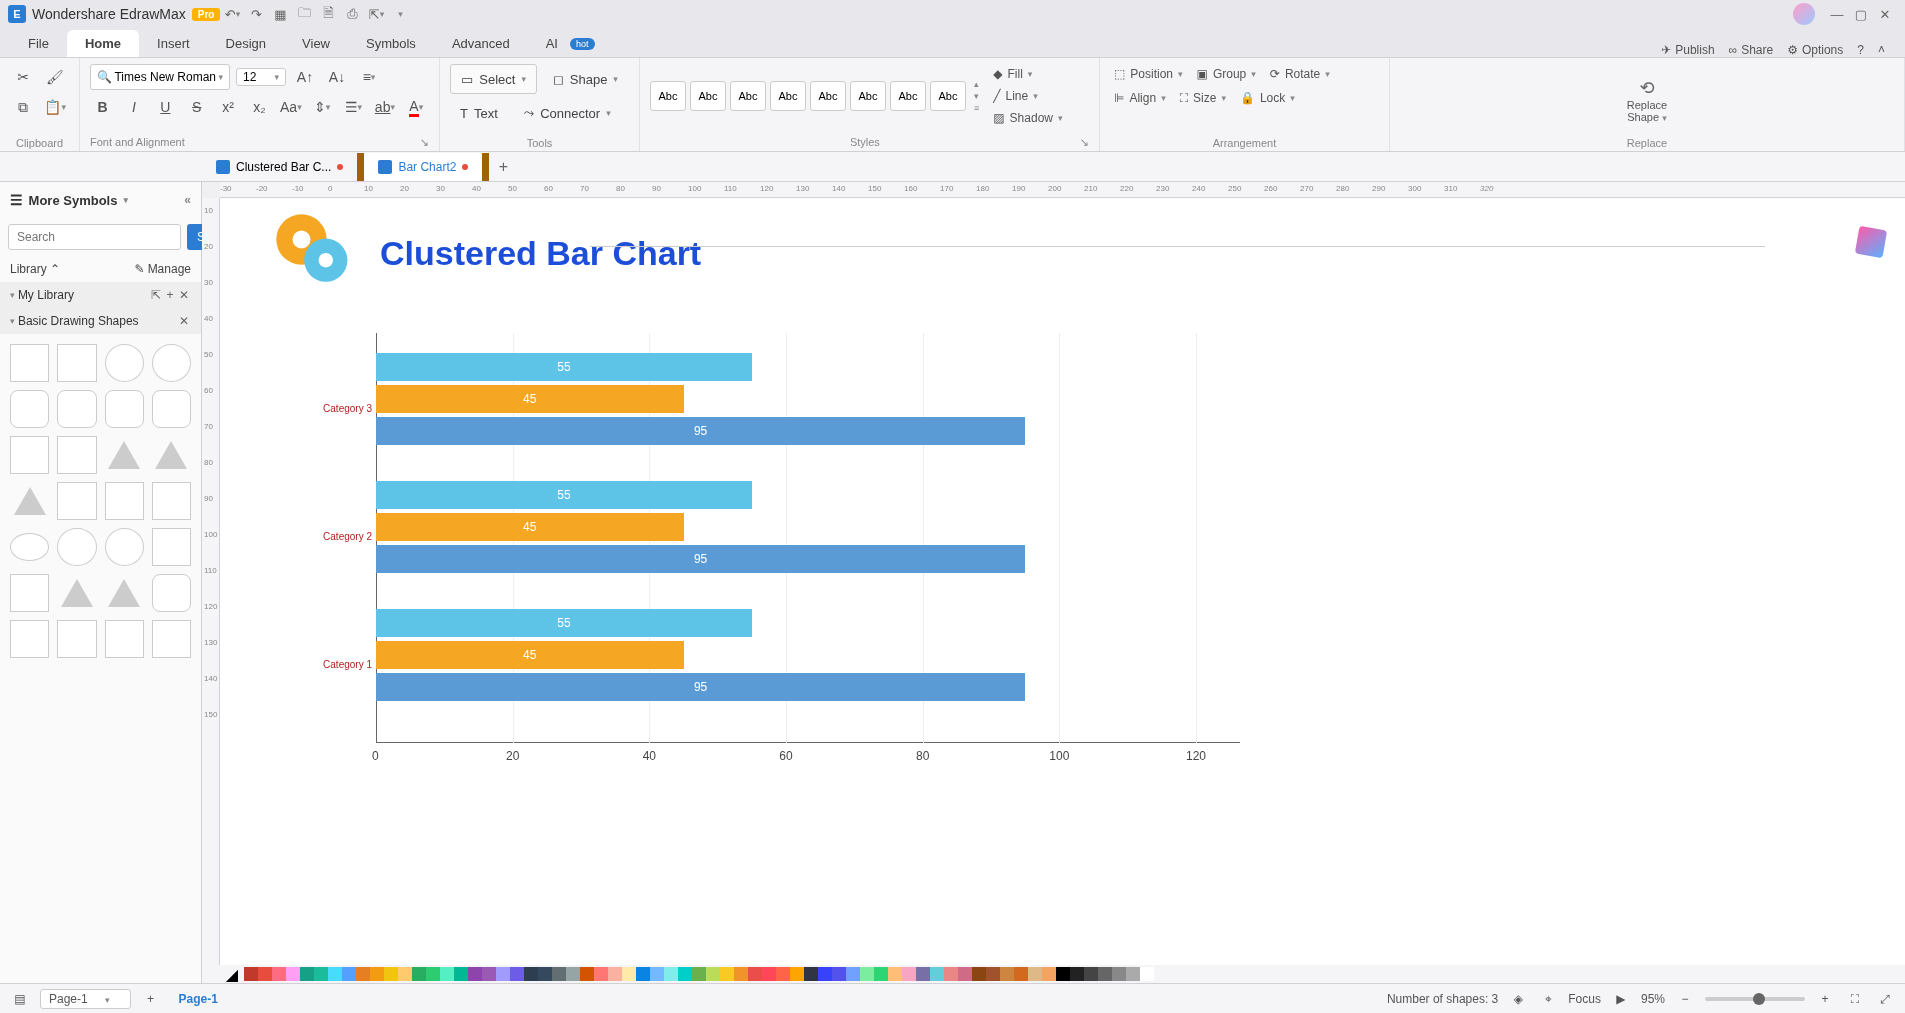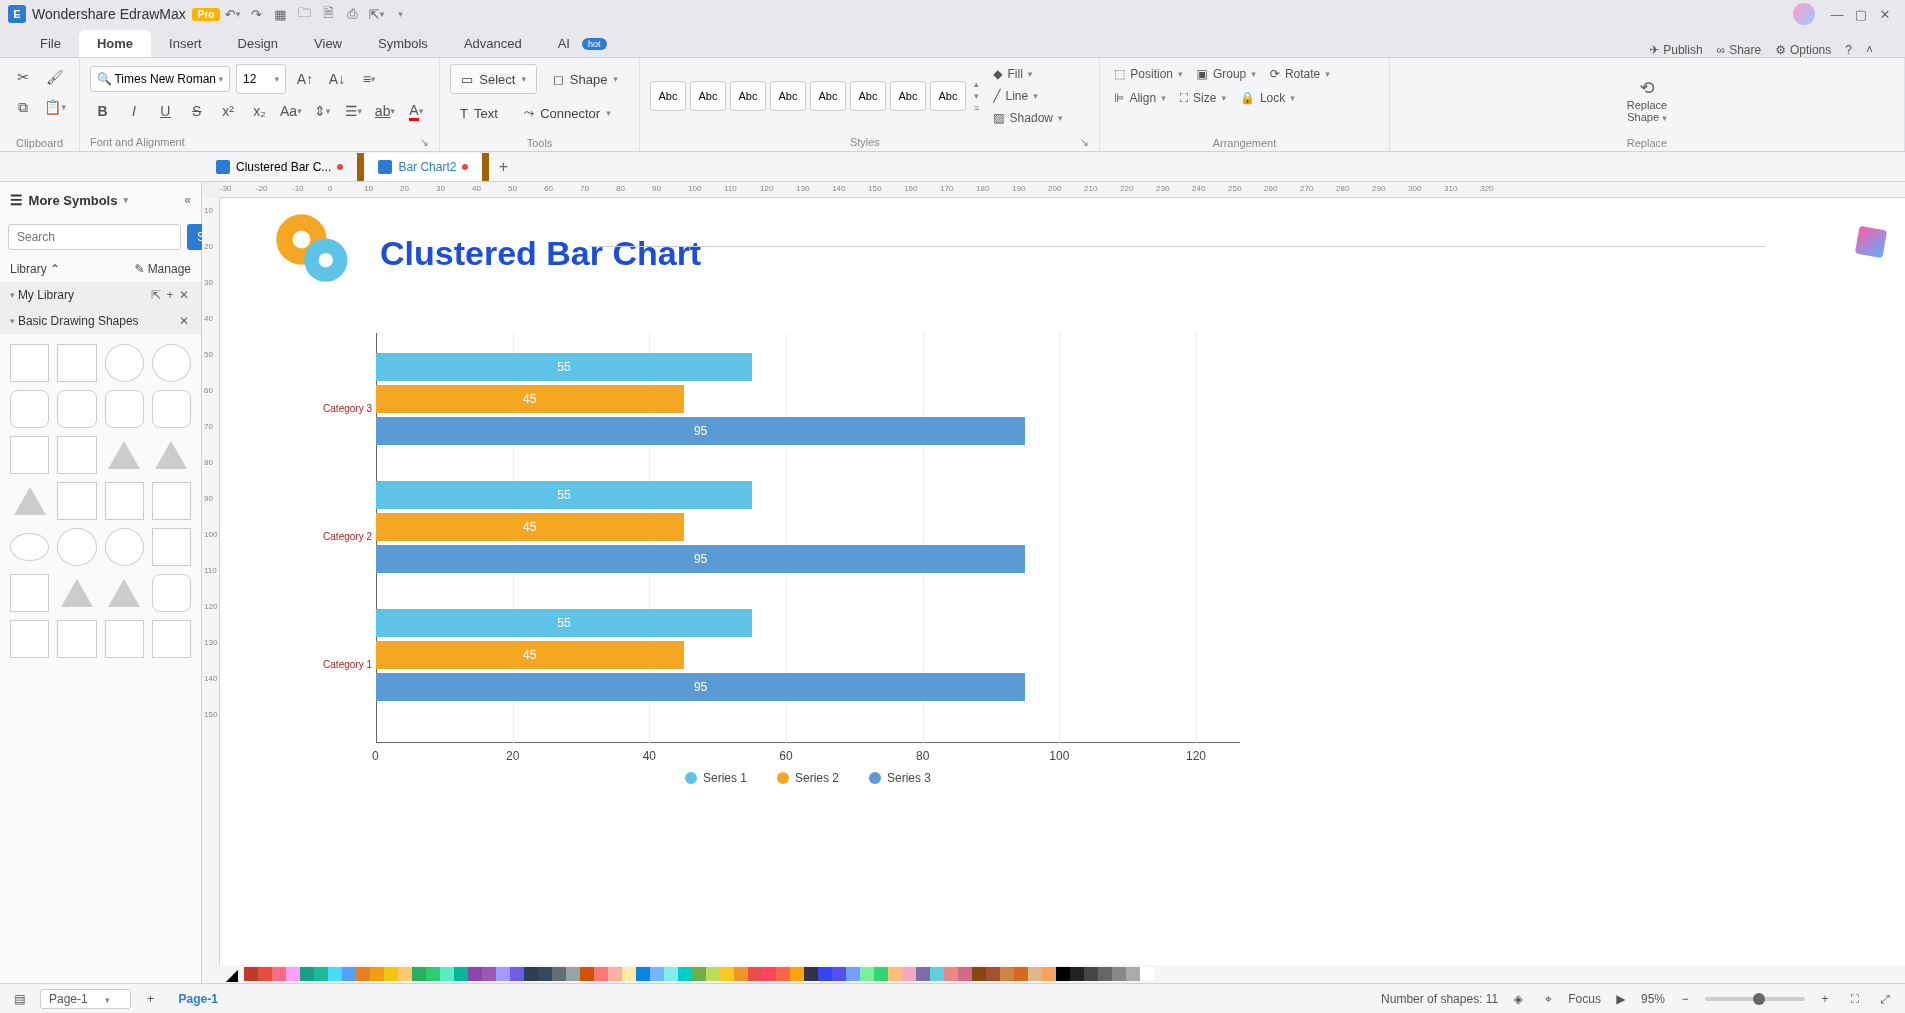--- a/index.html
+++ b/index.html
@@ -8,38 +8,38 @@
 
 .titlebar { height: 28px; background: #e8e8ec; display: flex; align-items: center; padding: 0 8px; }
 .titlebar .app-icon { width: 18px; height: 18px; background: #2b7cd3; border-radius: 3px; margin-right: 6px; display: flex; align-items: center; justify-content: center; color: #fff; font-weight: bold; font-size: 11px; }
 .titlebar .title { font-size: 14px; color: #333; }
 .titlebar .pro-badge { background: #ffb300; color: #fff; font-size: 10px; padding: 1px 6px; border-radius: 3px; margin-left: 6px; font-weight: bold; }
 .titlebar .tb-btn { width: 24px; height: 24px; display: flex; align-items: center; justify-content: center; color: #666; font-size: 13px; cursor: pointer; }
 .titlebar .spacer { flex: 1; }
 .titlebar .avatar { width: 22px; height: 22px; border-radius: 50%; background: linear-gradient(135deg,#ff9ec8,#9ec8ff); margin-right: 10px; }
 
 
-.menubar { height: 30px; background: #e8e8ec; display: flex; align-items: flex-end; padding: 0 22px; border-bottom: 1px solid #d0d0d5; }
+.menubar { height: 30px; background: #e8e8ec; display: flex; align-items: flex-end; padding: 0 10px; border-bottom: 1px solid #d0d0d5; }
 .menu-item { padding: 6px 18px; font-size: 13px; color: #444; cursor: pointer; }
 .menu-item.active { background: #fff; border-radius: 6px 6px 0 0; font-weight: 600; }
 .menu-item.ai { display: flex; align-items: center; gap: 12px; }
 .hot-badge { background: #2b7cd3; color: #fff; font-size: 9px; padding: 1px 6px; border-radius: 8px; }
 .menubar .spacer { flex: 1; }
 .menu-right { display: flex; align-items: center; gap: 14px; padding-right: 10px; font-size: 12px; color: #555; }
 .menu-right .mr { display: flex; align-items: center; gap: 4px; cursor: pointer; }
 
 
 .ribbon { height: 94px; background: #f5f5f7; display: flex; border-bottom: 1px solid #d0d0d5; }
 .ribbon-group { border-right: 1px solid #e0e0e5; padding: 6px 10px 2px; display: flex; flex-direction: column; }
 .ribbon-group .rows { flex: 1; display: flex; flex-direction: column; gap: 4px; }
 .ribbon-group .row { display: flex; align-items: center; gap: 6px; }
 .ribbon-label { font-size: 11px; color: #888; text-align: center; padding-top: 2px; }
 .rb-btn { width: 26px; height: 26px; display: flex; align-items: center; justify-content: center; color: #555; cursor: pointer; font-size: 14px; border-radius: 3px; }
 .font-select { width: 140px; height: 26px; border: 1px solid #ccc; border-radius: 3px; font-size: 12px; padding: 0 6px; display: flex; align-items: center; justify-content: space-between; background: #fff; }
-.size-select { width: 50px; height: 30px; border: 1px solid #ccc; border-radius: 3px; font-size: 12px; padding: 0 6px; display: flex; align-items: center; justify-content: space-between; background: #fff; }
+.size-select { width: 50px; height: 18px; border: 1px solid #ccc; border-radius: 3px; font-size: 12px; padding: 0 6px; display: flex; align-items: center; justify-content: space-between; background: #fff; }
 .tool-btn { height: 30px; padding: 0 10px; display: flex; align-items: center; gap: 6px; font-size: 13px; color: #444; cursor: pointer; border-radius: 3px; }
 .tool-btn.sel { border: 1px solid #ccc; background: #fafafa; }
 .style-swatch { width: 36px; height: 30px; border: 1px solid #ccc; border-radius: 3px; display: flex; align-items: center; justify-content: center; font-size: 11px; background: #fff; cursor: pointer; }
 .arr-btn { font-size: 12px; color: #555; display: flex; align-items: center; gap: 5px; cursor: pointer; padding: 3px 4px; }
 .arr-btn .caret { font-size: 9px; color: #888; }
 
 
 .tabs-row { height: 30px; background: #f5f5f7; display: flex; align-items: center; border-bottom: 1px solid #d0d0d5; }
 .doc-tab { height: 28px; padding: 0 14px; display: flex; align-items: center; gap: 6px; font-size: 12px; border-right: 7px solid #a16207; cursor: pointer; position: relative; }
 .doc-tab.active { background: #fff; color: #2b7cd3; }
@@ -446,34 +446,20 @@
         </div>
         <div class="chart-title">Clustered Bar Chart</div>
       </div>
       <div class="hr-line"></div>
       <div class="logo-mark"></div>
 
       <div class="chart-box" id="chart-box">
         <div class="y-axis"></div>
         <div class="x-axis"></div>
         <div class="zero-tick">0</div>
-        <div class="legend" id="legend">
-            <div class="legend-item">
-              <span class="legend-sw" style="background:#5dc4e8"></span>
-              <span>Series 1</span>
-            </div>
-            <div class="legend-item">
-              <span class="legend-sw" style="background:#f5a623"></span>
-              <span>Series 2</span>
-            </div>
-            <div class="legend-item">
-              <span class="legend-sw" style="background:#5b9bd5"></span>
-              <span>Series 3</span>
-            </div>
-          </div>
       <div class="grid-line" style="left: 222.667px;"></div>
           <div class="x-tick" style="left: 222.667px;">20</div>
           <div class="grid-line" style="left: 359.333px;"></div>
           <div class="x-tick" style="left: 359.333px;">40</div>
           <div class="grid-line" style="left: 496px;"></div>
           <div class="x-tick" style="left: 496px;">60</div>
           <div class="grid-line" style="left: 632.667px;"></div>
           <div class="x-tick" style="left: 632.667px;">80</div>
           <div class="grid-line" style="left: 769.333px;"></div>
           <div class="x-tick" style="left: 769.333px;">100</div>
@@ -570,21 +556,21 @@
     <div class="sw" style="background: rgb(170, 170, 170);"></div>
     <div class="sw" style="background: rgb(255, 255, 255);"></div>
   </div>
 
 <div class="statusbar">
   <span class="sb-icon">▤</span>
   <span class="page-sel"><span>Page-1</span> <span class="caret" style="margin-left:14px">▾</span></span>
   <span class="sb-plus">+</span>
   <span class="page-tab">Page-1</span>
   <div class="spacer"></div>
-  <span>Number of shapes: 11</span>
+  <span>Number of shapes: 3</span>
   <span class="sb-icon">◈</span>
   <span class="sb-icon">⌖</span>
   <span style="cursor:pointer">Focus</span>
   <span class="sb-icon">▶</span>
   <span style="cursor:pointer">95%</span>
   <span class="sb-icon">−</span>
   <div class="zoom-slider">
       <div class="thumb"></div>
     </div>
   <span class="sb-icon">+</span>

